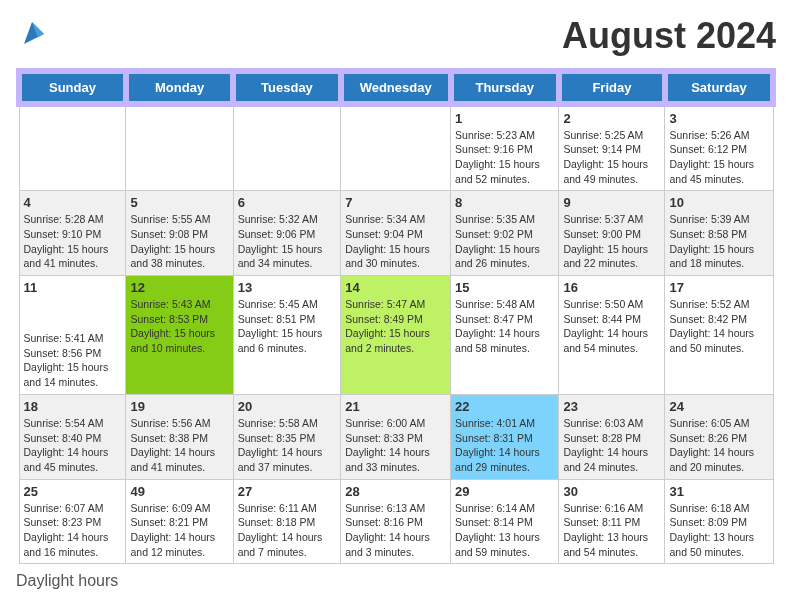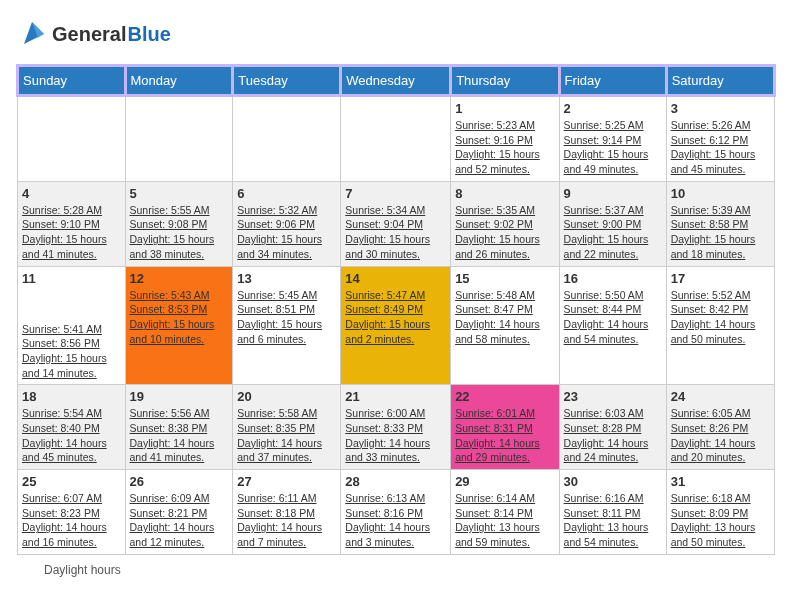--- a/index.html
+++ b/index.html
@@ -40,24 +40,24 @@
     }
     table {
       width: 100%;
       border-collapse: collapse;
       font-size: 11px;
     }
     thead tr th {
       background-color: #2a7abf;
       color: #fff;
       padding: 6px 4px;
-      text-align: left;
+      text-align: center;
       font-size: 13px;
-      font-weight: normal;
-      border: 3px solid #c4b5fd;
+      font-weight: bold;
+      border: 6px solid #c4b5fd;
     }
     tbody tr td {
       border: 1px solid #ccc;
       padding: 4px;
       vertical-align: top;
       width: 113px;
       height: 80px;
       background: #fff;
     }
     tbody tr:nth-child(even) td {
@@ -66,30 +66,28 @@
     .day-number {
       font-weight: bold;
       font-size: 13px;
       margin-bottom: 2px;
       color: #333;
     }
     .day-info {
       font-size: 10.5px;
       color: #333;
       line-height: 1.4;
-      text-decoration: underline;
     }
     .empty-cell {
       background: #fff !important;
     }
     .footer {
       margin-top: 8px;
-      font-size: 12px;
+      font-size: 16px;
       color: #555;
-      margin-left: 28px;
     }
     
     tbody tr:nth-child(1) td,
     tbody tr:nth-child(2) td { background: #fff; }
     tbody tr:nth-child(3) td,
     tbody tr:nth-child(4) td { background: #f0f0f0; }
     tbody tr:nth-child(5) td,
     tbody tr:nth-child(6) td { background: #fff; }
     tbody tr:nth-child(7) td,
     tbody tr:nth-child(8) td { background: #f0f0f0; }
@@ -103,29 +101,24 @@
 
 <div class="header-area">
   <div class="logo">
     <div class="logo-row">
       <div style="margin-right:4px;">
         <svg width="32" height="32" viewBox="0 0 32 32">
           <polygon points="8,28 16,6 28,18" fill="#2a7abf"></polygon>
           <polygon points="16,6 28,18 22,22" fill="#5aaee0" opacity="0.7"></polygon>
         </svg>
       </div>
-      <div>
-        <div style="display:flex; align-items:baseline;">
-          <span style="font-size:20px; font-weight:bold; color:#333;">General</span>
-          <span style="font-size:20px; font-weight:bold; color:#1a6ab5; margin-left:1px;">Blue</span>
-        </div>
-      </div>
     </div>
   </div>
   <div class="title-area">
+    <div class="main-title">August 2024</div>
   </div>
 </div>
 
 <table>
   <thead>
     <tr id="header-row">
     <th>Sunday</th>
         <th>Monday</th>
         <th>Tuesday</th>
         <th>Wednesday</th>
@@ -214,35 +207,35 @@
         </td>
       </tr>
       <tr>
         <td style="background: rgb(255, 255, 255);">
           <div class="day-number">11</div>
           <div class="day-info" style="white-space: pre-line; margin-top: 36px;">Sunrise: 5:41 AM
 Sunset: 8:56 PM
 Daylight: 15 hours
 and 14 minutes.</div>
         </td>
-        <td style="background: #f97316;">
+        <td style="background: #84cc16;">
           <div class="day-number">12</div>
           <div class="day-info" style="white-space: pre-line;">Sunrise: 5:43 AM
 Sunset: 8:53 PM
 Daylight: 15 hours
 and 10 minutes.</div>
         </td>
         <td style="background: rgb(255, 255, 255);">
           <div class="day-number">13</div>
           <div class="day-info" style="white-space: pre-line;">Sunrise: 5:45 AM
 Sunset: 8:51 PM
 Daylight: 15 hours
 and 6 minutes.</div>
         </td>
-        <td style="background: #eab308;">
+        <td style="background: #bef264;">
           <div class="day-number">14</div>
           <div class="day-info" style="white-space: pre-line;">Sunrise: 5:47 AM
 Sunset: 8:49 PM
 Daylight: 15 hours
 and 2 minutes.</div>
         </td>
         <td style="background: rgb(255, 255, 255);">
           <div class="day-number">15</div>
           <div class="day-info" style="white-space: pre-line;">Sunrise: 5:48 AM
 Sunset: 8:47 PM
@@ -286,23 +279,23 @@
 Daylight: 14 hours
 and 37 minutes.</div>
         </td>
         <td style="background: rgb(240, 240, 240);">
           <div class="day-number">21</div>
           <div class="day-info" style="white-space: pre-line;">Sunrise: 6:00 AM
 Sunset: 8:33 PM
 Daylight: 14 hours
 and 33 minutes.</div>
         </td>
-        <td style="background: #ec4899;">
+        <td style="background: #7dd3fc;">
           <div class="day-number">22</div>
-          <div class="day-info" style="white-space: pre-line;">Sunrise: 6:01 AM
+          <div class="day-info" style="white-space: pre-line;">Sunrise: 4:01 AM
 Sunset: 8:31 PM
 Daylight: 14 hours
 and 29 minutes.</div>
         </td>
         <td style="background: rgb(240, 240, 240);">
           <div class="day-number">23</div>
           <div class="day-info" style="white-space: pre-line;">Sunrise: 6:03 AM
 Sunset: 8:28 PM
 Daylight: 14 hours
 and 24 minutes.</div>
@@ -317,21 +310,21 @@
       </tr>
       <tr>
         <td style="background: rgb(255, 255, 255);">
           <div class="day-number">25</div>
           <div class="day-info" style="white-space: pre-line;">Sunrise: 6:07 AM
 Sunset: 8:23 PM
 Daylight: 14 hours
 and 16 minutes.</div>
         </td>
         <td style="background: rgb(255, 255, 255);">
-          <div class="day-number">26</div>
+          <div class="day-number">49</div>
           <div class="day-info" style="white-space: pre-line;">Sunrise: 6:09 AM
 Sunset: 8:21 PM
 Daylight: 14 hours
 and 12 minutes.</div>
         </td>
         <td style="background: rgb(255, 255, 255);">
           <div class="day-number">27</div>
           <div class="day-info" style="white-space: pre-line;">Sunrise: 6:11 AM
 Sunset: 8:18 PM
 Daylight: 14 hours

